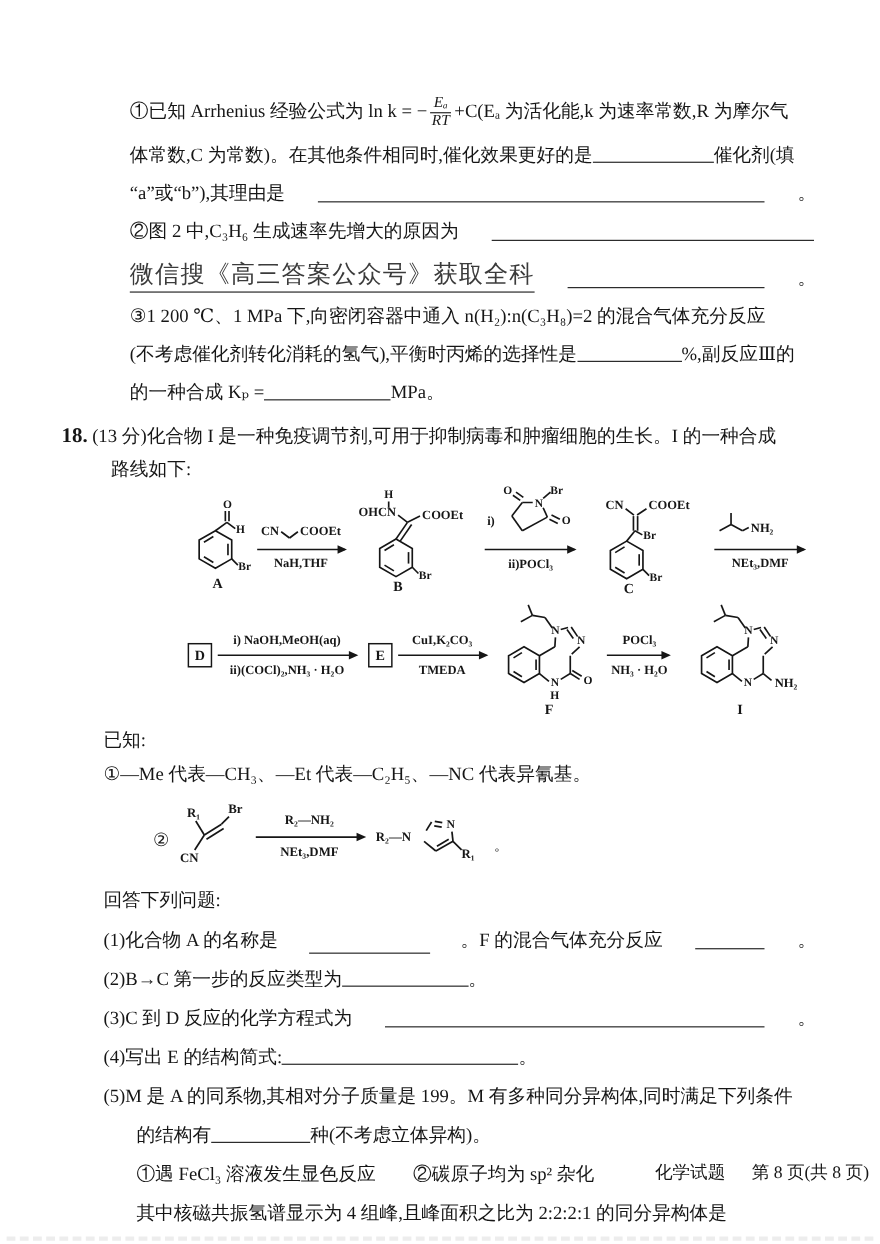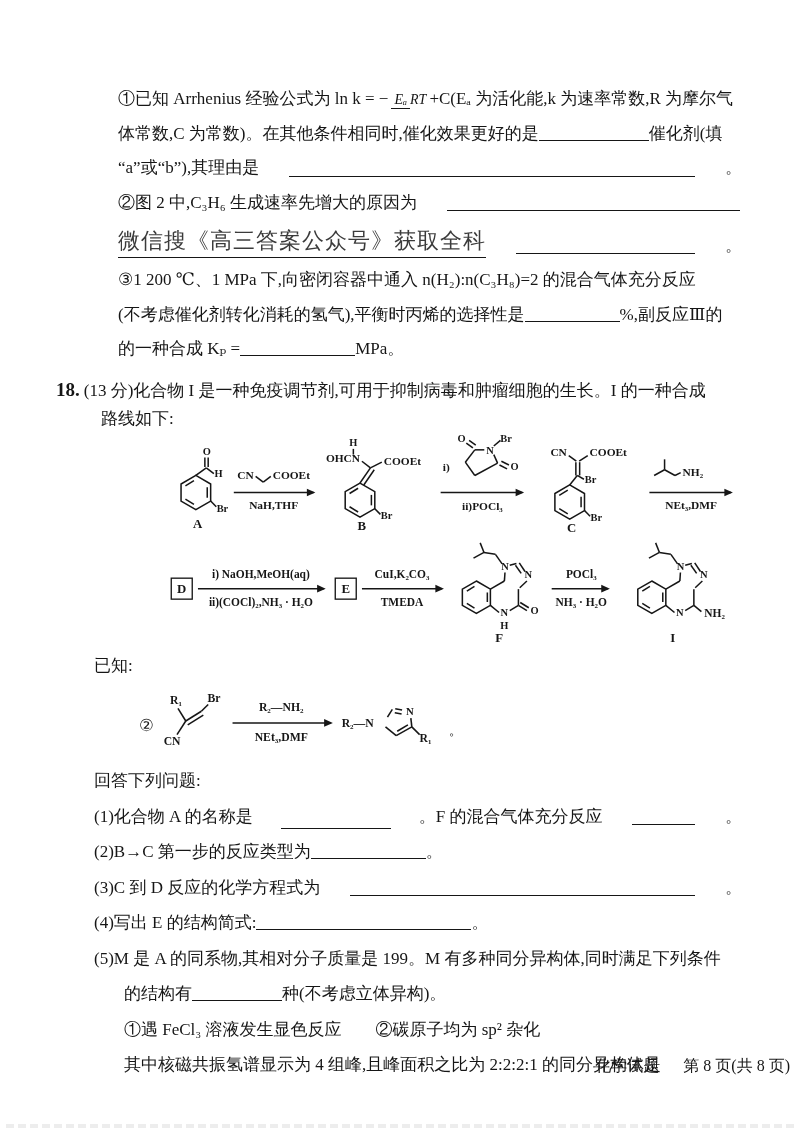--- a/index.html
+++ b/index.html
@@ -4,21 +4,21 @@
 <style>
   html,body{margin:0;padding:0;background:#888;}
   .page{width:800px;height:1131px;background:#ffffff;position:relative;overflow:hidden;
         font-family:"Liberation Serif","DejaVu Serif",serif;color:#161616;margin:0 auto;}
   .content{padding:86px 58px 0 56px;font-size:17px;}
   
   .q17{margin-left:62px;}
   .q17 p{margin:0 0 9px;line-height:1.5;}
   .flexline{display:flex;align-items:flex-end;gap:28px;}
   .flexline .t{white-space:nowrap;}
-  .frac{display:inline-flex;align-items:center;vertical-align:middle;
+  .frac{display:inline-flex;flex-direction:column;align-items:center;vertical-align:middle;
         margin:0 3px;font-size:14px;line-height:1.15;font-style:italic;}
   .frac .num{border-bottom:1.4px solid #161616;padding:0 3px;}
   .bk{display:inline-block;border-bottom:1.5px solid #161616;height:16px;vertical-align:-2px;}
   .bkf{flex:1 1 30px;border-bottom:1.5px solid #161616;height:1px;margin:0 2px 4px 2px;}
   .bk95{width:95px}.bk110{width:110px}.bk115{width:115px}.bk215{width:215px}.bk90{width:90px}
   .wm{font-family:"Liberation Serif","DejaVu Serif",serif;font-size:22px;color:#3b3b3b;
       letter-spacing:1px;border-bottom:1.5px solid #161616;white-space:nowrap;}
   
   .q18h{margin:14px 0 2px;line-height:1.5;}
   .q18no{font-weight:bold;font-size:19px;margin-right:4px;}
@@ -269,20 +269,21 @@
             <line class="bond" x1="540" y1="19" x2="528" y2="17"></line>
       <line class="bond" x1="528" y1="17" x2="524" y2="7"></line>
             <line class="bond" x1="528" y1="17" x2="517" y2="23"></line>
       <text class="lbl" x="542" y="111" text-anchor="middle">I</text>
     </g>
   </svg>
   </div>
 
   <div class="known">
     <p>已知:</p>
+    <p>①—Me 代表—CH₃、—Et 代表—C₂H₅、—NC 代表异氰基。</p>
     <div class="k2row">
       <svg width="470" height="76" viewBox="0 0 480 78">
         <text x="6" y="48" font-size="17">②</text>
         <g>
           <text class="rg" x="44" y="21" text-anchor="middle">R₁</text>
           <line class="bond" x1="46" y1="25" x2="54" y2="38"></line>
           <line class="bond" x1="54" y1="38" x2="45" y2="52"></line>
           <text class="rg" x="40" y="63" text-anchor="middle">CN</text>
           <line class="bond" x1="54" y1="38" x2="70" y2="28"></line>
               <line class="bond" x1="56" y1="42" x2="72" y2="32"></line>

